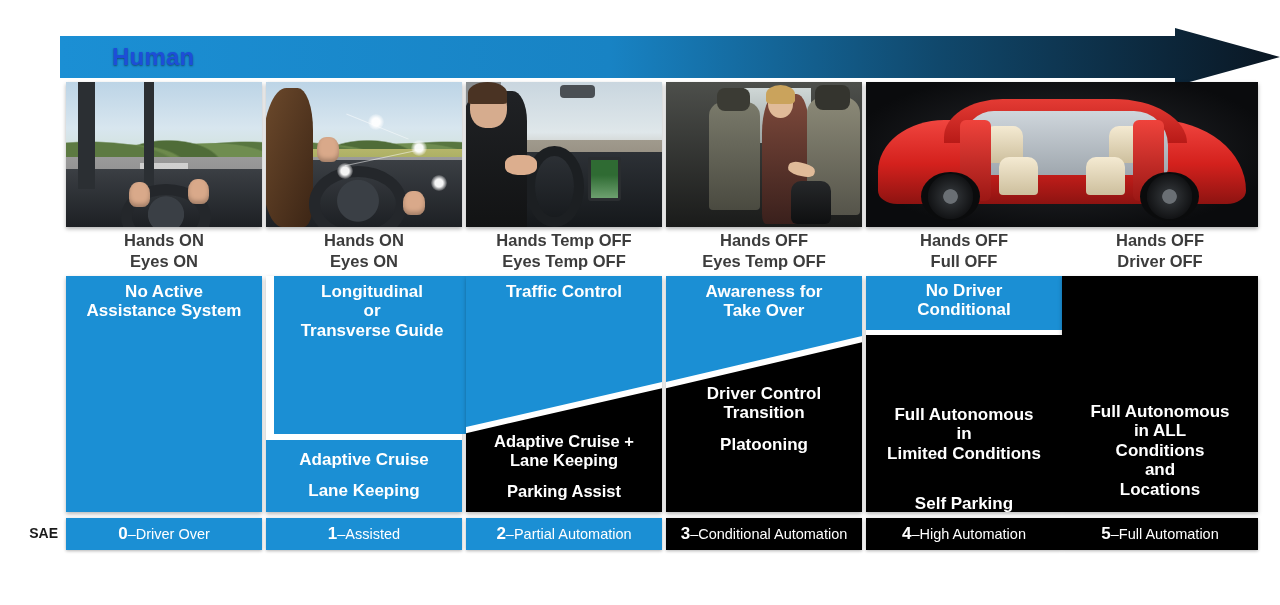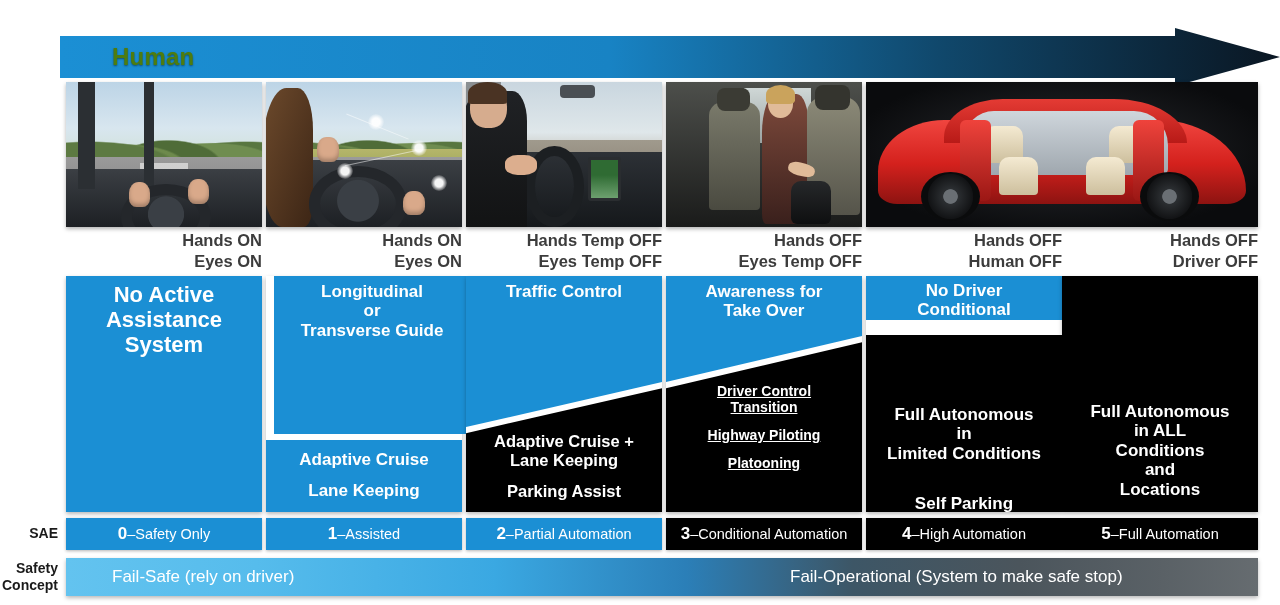--- a/index.html
+++ b/index.html
@@ -10,21 +10,21 @@
     overflow: hidden;
   }
   #root { position: relative; width: 1280px; height: 605px; }
 
   
   .arrow-band { position: absolute; left: 60px; top: 28px; width: 1220px; height: 58px; }
   .arrow-band svg { display: block; width: 100%; height: 100%; }
   .arrow-label {
     position: absolute; top: 0; height: 58px;
     display: flex; align-items: center;
-    color: #4d7c0f; font-weight: bold; font-size: 24px;
+    color: #1d4ed8; font-weight: bold; font-size: 24px;
     letter-spacing: .2px;
     text-shadow: 0 1px 2px rgba(0,0,0,.45);
   }
   .arrow-label.left  { left: 52px; }
   .arrow-label.right { right: 110px; }
 
   
   .photo-row { position: absolute; left: 0; top: 82px; width: 1280px; height: 145px; }
   .photo {
     position: absolute; top: 0; height: 145px;
@@ -127,21 +127,21 @@
   .p5-door  { position:absolute; width:8%; height:56%;
               background:linear-gradient(180deg,#ef433c,#9b1714); border-radius:6px; }
   .p5-wheel { position:absolute; bottom:4%; width:15%; height:34%;
               background:radial-gradient(circle at 50% 50%, #6a6f74 0 18%, #2b2e31 20%, #121315 58%, #0a0b0c 60%);
               border-radius:50%; }
 
   
   .caption-row { position: absolute; left: 0; top: 228px; width: 1280px; height: 46px; }
   .caption {
     position: absolute; top: 0; height: 46px;
-    display: flex; flex-direction: column; align-items: flex-end; justify-content: center;
+    display: flex; flex-direction: column; align-items: center; justify-content: center;
     color: #3c3c3c; font-size: 16.5px; font-weight: 600; line-height: 1.28;
     white-space: nowrap;
   }
 
   
   .blocks-row { position: absolute; left: 0; top: 276px; width: 1280px; height: 236px; }
   .col {
     position: absolute; top: 0; height: 236px;
     box-shadow: 0 2px 4px rgba(0,0,0,.28);
   }
@@ -316,32 +316,32 @@
     <div class="caption" style="left:466px; width:196px;">
       <span>Hands Temp OFF</span>
       <span>Eyes Temp OFF</span>
     </div>
     <div class="caption" style="left:666px; width:196px;">
       <span>Hands OFF</span>
       <span>Eyes Temp OFF</span>
     </div>
     <div class="caption" style="left:866px; width:196px;">
       <span>Hands OFF</span>
-      <span>Human OFF</span>
+      <span>Full OFF</span>
     </div>
     <div class="caption" style="left:1062px; width:196px;">
       <span>Hands OFF</span>
       <span>Driver OFF</span>
     </div>
   </div>
 
   <div class="blocks-row">
 
     <div class="col fill-blue" style="left:66px; width:196px;">
-      <div class="seg" style="top:6px; font-size:22px;">
+      <div class="seg" style="top:6px; font-size:17px;">
         <span class="ln">No Active</span>
         <span class="ln">Assistance System</span>
       </div>
     </div>
 
     <div class="col" style="left:266px; width:196px; background:#ffffff;">
       <div class="fill-blue" style="position:absolute; left:8px; top:0; width:100%; height:158px;">
         <div class="seg" style="top:6px; font-size:17px;">
           <span class="ln">Longitudinal</span>
           <span class="ln">or</span>
@@ -374,30 +374,29 @@
 
     <div class="col" style="left:666px; width:196px;">
       <div class="diag-wrap">
         <div class="diag-black" style="clip-path: polygon(0 110px, 196px 64px, 196px 236px, 0 236px);"></div>
         <div class="diag-line" style="left:-4px; top:107px; width:210px; transform:rotate(-13.2deg);"></div>
       </div>
       <div class="txt-top" style="top:6px; font-size:17px; line-height:1.14;">
         <div class="ln">Awareness for</div>
         <div class="ln">Take Over</div>
       </div>
-      <div class="txt-bot" style="top:108px; font-size:14px; line-height:1.14;text-decoration:underline;">
+      <div class="txt-bot" style="top:108px; font-size:17px; line-height:1.14;">
         <div class="ln">Driver Control</div>
         <div class="ln">Transition</div>
-        <div class="ln" style="margin-top:12px">Highway Piloting</div>
         <div class="ln" style="margin-top:12px">Platooning</div>
       </div>
     </div>
 
     <div class="col" style="left:866px; width:196px; background:#ffffff;">
-      <div class="fill-blue" style="position:absolute; left:0; top:0; width:100%; height:44px;">
+      <div class="fill-blue" style="position:absolute; left:0; top:0; width:100%; height:54px;">
         <div class="seg" style="top:5px; font-size:17px;">
           <span class="ln">No Driver</span>
           <span class="ln">Conditional</span>
         </div>
       </div>
       <div class="fill-black" style="position:absolute; left:0; top:59px; width:100%; height:177px;">
         <div class="seg" style="top:70px; font-size:17px;">
           <span class="ln">Full Autonomous</span>
           <span class="ln">in</span>
           <span class="ln">Limited Conditions</span>
@@ -417,21 +416,21 @@
     </div>
   </div>
 
   <div class="sae-row">
     <div class="row-label" style="left:0; top:0; width:58px; height:32px;text-align:right;">
       <span>SAE</span>
     </div>
 
     <div class="sae-cell" style="left:66px; width:196px; background:#1b8fd4;">
       <span class="lvl">0</span>
-      <span class="nm">–Safety Only</span>
+      <span class="nm">–Driver Over</span>
     </div>
     <div class="sae-cell" style="left:266px; width:196px; background:#1b8fd4;">
       <span class="lvl">1</span>
       <span class="nm">–Assisted</span>
     </div>
     <div class="sae-cell" style="left:466px; width:196px; background:#1b8fd4;">
       <span class="lvl">2</span>
       <span class="nm">–Partial Automation</span>
     </div>
     <div class="sae-cell" style="left:666px; width:196px; background:#000000;">
@@ -441,23 +440,14 @@
     <div class="sae-cell" style="left:866px; width:196px; background:#000000;">
       <span class="lvl">4</span>
       <span class="nm">–High Automation</span>
     </div>
     <div class="sae-cell" style="left:1062px; width:196px; background:#000000;">
       <span class="lvl">5</span>
       <span class="nm">–Full Automation</span>
     </div>
   </div>
 
-  <div class="safety-row">
-    <div class="row-label" style="left:0; top:0; width:58px; height:38px;">
-      <span>Safety</span>
-      <span>Concept</span>
-    </div>
-    <div class="safety-bar"></div>
-    <div class="safety-txt" style="left:112px;">Fail-Safe (rely on driver)</div>
-    <div class="safety-txt" style="left:790px;">Fail-Operational (System to make safe stop)</div>
-  </div>
 
 </div>
 
 </body></html>

